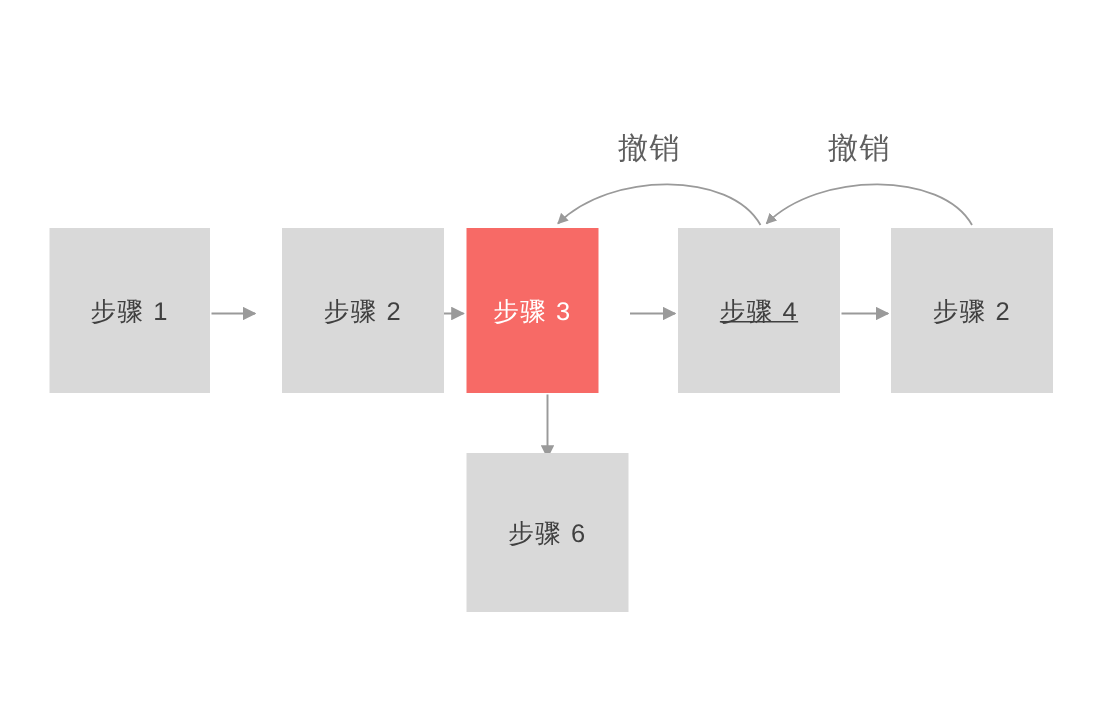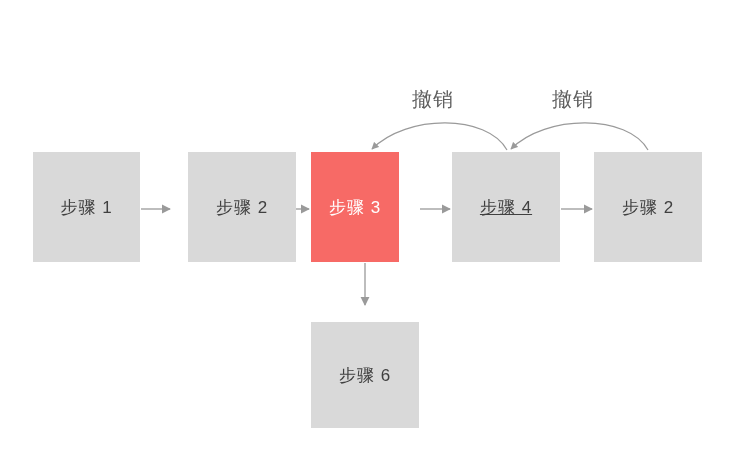--- a/index.html
+++ b/index.html
@@ -97,21 +97,21 @@
   </div>
 
   <div class="node node-default" style="left:452px; top:152px; width:108px; height:110px;text-decoration:underline;">
     <span>步骤 4</span>
   </div>
 
   <div class="node node-default" style="left:594px; top:152px; width:108px; height:110px;">
     <span>步骤 2</span>
   </div>
 
-  <div class="node node-default" style="left:311px; top:322px; width:108px; height:106px;">
+  <div class="node node-default" style="left:311px; top:302px; width:108px; height:106px;">
     <span>步骤 6</span>
   </div>
 
   <div class="edge-label" style="left:412px; top:89px;">撤销</div>
 
   <div class="edge-label" style="left:552px; top:89px;">撤销</div>
 
 </div>
 
 </body></html>

